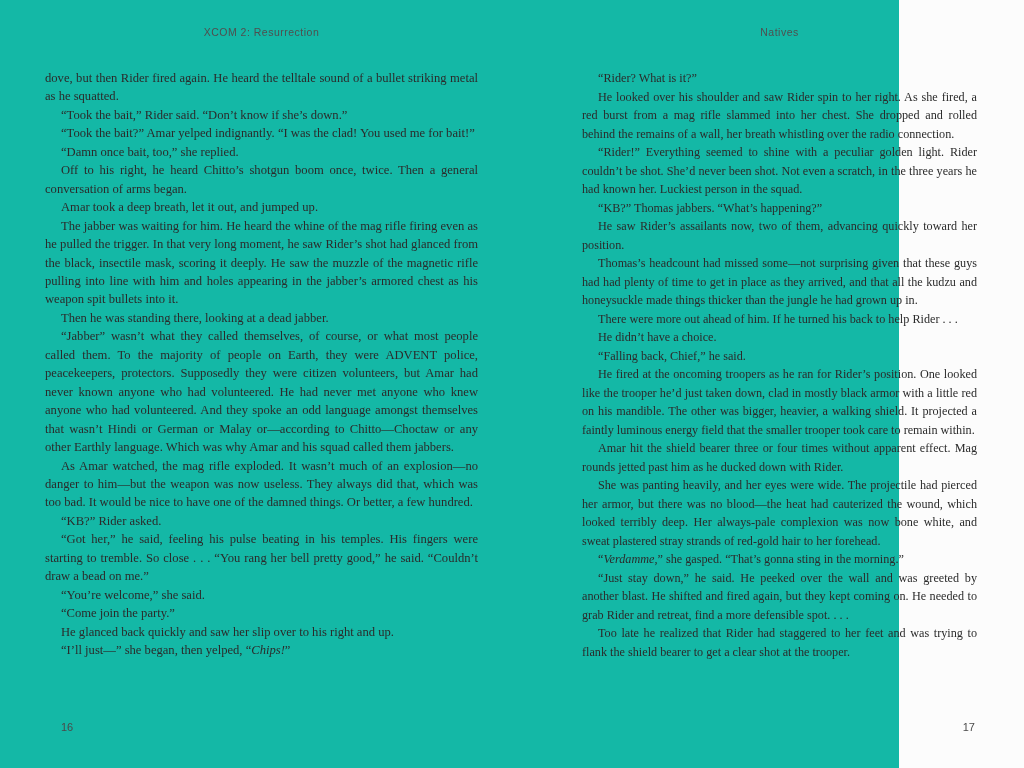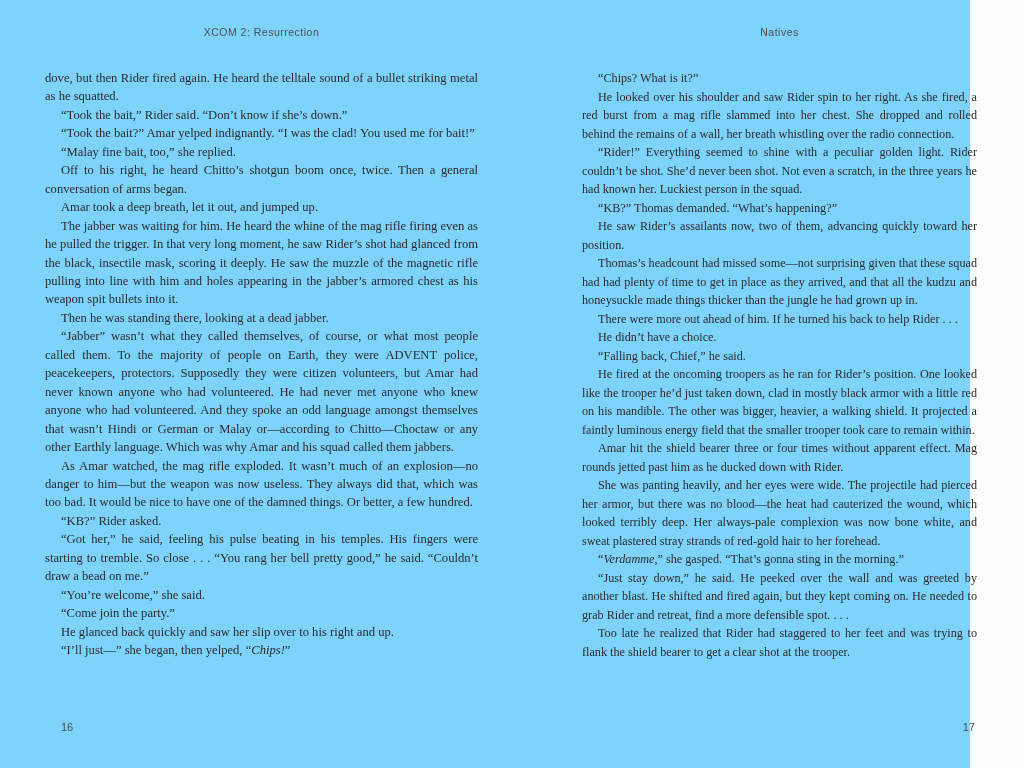--- a/index.html
+++ b/index.html
@@ -5,23 +5,23 @@
   html, body {
     margin: 0;
     padding: 0;
     width: 1024px;
     height: 768px;
     overflow: hidden;
     background: #fcfcfc;
   }
   .spread {
     position: relative;
-    width: 970px;
+    width: 899px;
     height: 768px;
-    background: #7dd3fc;
+    background: #14b8a6;
   }
   .page {
     position: absolute;
     top: 0;
     height: 768px;
   }
   .page-left  { left: 45px;  width: 433px; }
   .page-right { left: 582px; width: 395px; }
 
   .running-header {
@@ -67,46 +67,46 @@
 <body>
 
 <div class="spread">
 
   <div class="page page-left">
     <div class="running-header">XCOM 2: Resurrection</div>
     <div class="page-text">
         <p class="para">dove, but then Rider fired again. He heard the telltale sound of a bullet striking metal as he squatted.</p>
         <p class="para indent">“Took the bait,” Rider said. “Don’t know if she’s down.”</p>
         <p class="para indent">“Took the bait?” Amar yelped indignantly. “I was the clad! You used me for bait!”</p>
-        <p class="para indent">“Malay fine bait, too,” she replied.</p>
+        <p class="para indent">“Damn once bait, too,” she replied.</p>
         <p class="para indent">Off to his right, he heard Chitto’s shotgun boom once, twice. Then a general conversation of arms began.</p>
         <p class="para indent">Amar took a deep breath, let it out, and jumped up.</p>
         <p class="para indent">The jabber was waiting for him. He heard the whine of the mag rifle firing even as he pulled the trigger. In that very long moment, he saw Rider’s shot had glanced from the black, insectile mask, scoring it deeply. He saw the muzzle of the magnetic rifle pulling into line with him and holes appearing in the jabber’s armored chest as his weapon spit bullets into it.</p>
         <p class="para indent">Then he was standing there, looking at a dead jabber.</p>
         <p class="para indent">“Jabber” wasn’t what they called themselves, of course, or what most people called them. To the majority of people on Earth, they were ADVENT police, peacekeepers, protectors. Supposedly they were citizen volunteers, but Amar had never known anyone who had volunteered. He had never met anyone who knew anyone who had volunteered. And they spoke an odd language amongst themselves that wasn’t Hindi or German or Malay or—according to Chitto—Choctaw or any other Earthly language. Which was why Amar and his squad called them jabbers.</p>
         <p class="para indent">As Amar watched, the mag rifle exploded. It wasn’t much of an explosion—no danger to him—but the weapon was now useless. They always did that, which was too bad. It would be nice to have one of the damned things. Or better, a few hundred.</p>
         <p class="para indent">“KB?” Rider asked.</p>
         <p class="para indent">“Got her,” he said, feeling his pulse beating in his temples. His fingers were starting to tremble. So close . . . “You rang her bell pretty good,” he said. “Couldn’t draw a bead on me.”</p>
         <p class="para indent">“You’re welcome,” she said.</p>
         <p class="para indent">“Come join the party.”</p>
         <p class="para indent">He glanced back quickly and saw her slip over to his right and up.</p>
         <p class="para indent">“I’ll just—” she began, then yelped, “<em>Chips!</em>”</p>
       </div>
     <div class="page-number pn-left">16</div>
   </div>
 
   <div class="page page-right">
     <div class="running-header">Natives</div>
     <div class="page-text">
-        <p class="para indent">“Chips? What is it?”</p>
+        <p class="para indent">“Rider? What is it?”</p>
         <p class="para indent">He looked over his shoulder and saw Rider spin to her right. As she fired, a red burst from a mag rifle slammed into her chest. She dropped and rolled behind the remains of a wall, her breath whistling over the radio connection.</p>
         <p class="para indent">“Rider!” Everything seemed to shine with a peculiar golden light. Rider couldn’t be shot. She’d never been shot. Not even a scratch, in the three years he had known her. Luckiest person in the squad.</p>
-        <p class="para indent">“KB?” Thomas demanded. “What’s happening?”</p>
+        <p class="para indent">“KB?” Thomas jabbers. “What’s happening?”</p>
         <p class="para indent">He saw Rider’s assailants now, two of them, advancing quickly toward her position.</p>
-        <p class="para indent">Thomas’s headcount had missed some—not surprising given that these squad had had plenty of time to get in place as they arrived, and that all the kudzu and honeysuckle made things thicker than the jungle he had grown up in.</p>
+        <p class="para indent">Thomas’s headcount had missed some—not surprising given that these guys had had plenty of time to get in place as they arrived, and that all the kudzu and honeysuckle made things thicker than the jungle he had grown up in.</p>
         <p class="para indent">There were more out ahead of him. If he turned his back to help Rider . . .</p>
         <p class="para indent">He didn’t have a choice.</p>
         <p class="para indent">“Falling back, Chief,” he said.</p>
         <p class="para indent">He fired at the oncoming troopers as he ran for Rider’s position. One looked like the trooper he’d just taken down, clad in mostly black armor with a little red on his mandible. The other was bigger, heavier, a walking shield. It projected a faintly luminous energy field that the smaller trooper took care to remain within.</p>
         <p class="para indent">Amar hit the shield bearer three or four times without apparent effect. Mag rounds jetted past him as he ducked down with Rider.</p>
         <p class="para indent">She was panting heavily, and her eyes were wide. The projectile had pierced her armor, but there was no blood—the heat had cauterized the wound, which looked terribly deep. Her always-pale complexion was now bone white, and sweat plastered stray strands of red-gold hair to her forehead.</p>
         <p class="para indent">“<em>Verdamme</em>,” she gasped. “That’s gonna sting in the morning.”</p>
         <p class="para indent">“Just stay down,” he said. He peeked over the wall and was greeted by another blast. He shifted and fired again, but they kept coming on. He needed to grab Rider and retreat, find a more defensible spot. . . .</p>
         <p class="para indent">Too late he realized that Rider had staggered to her feet and was trying to flank the shield bearer to get a clear shot at the trooper.</p>
       </div>

